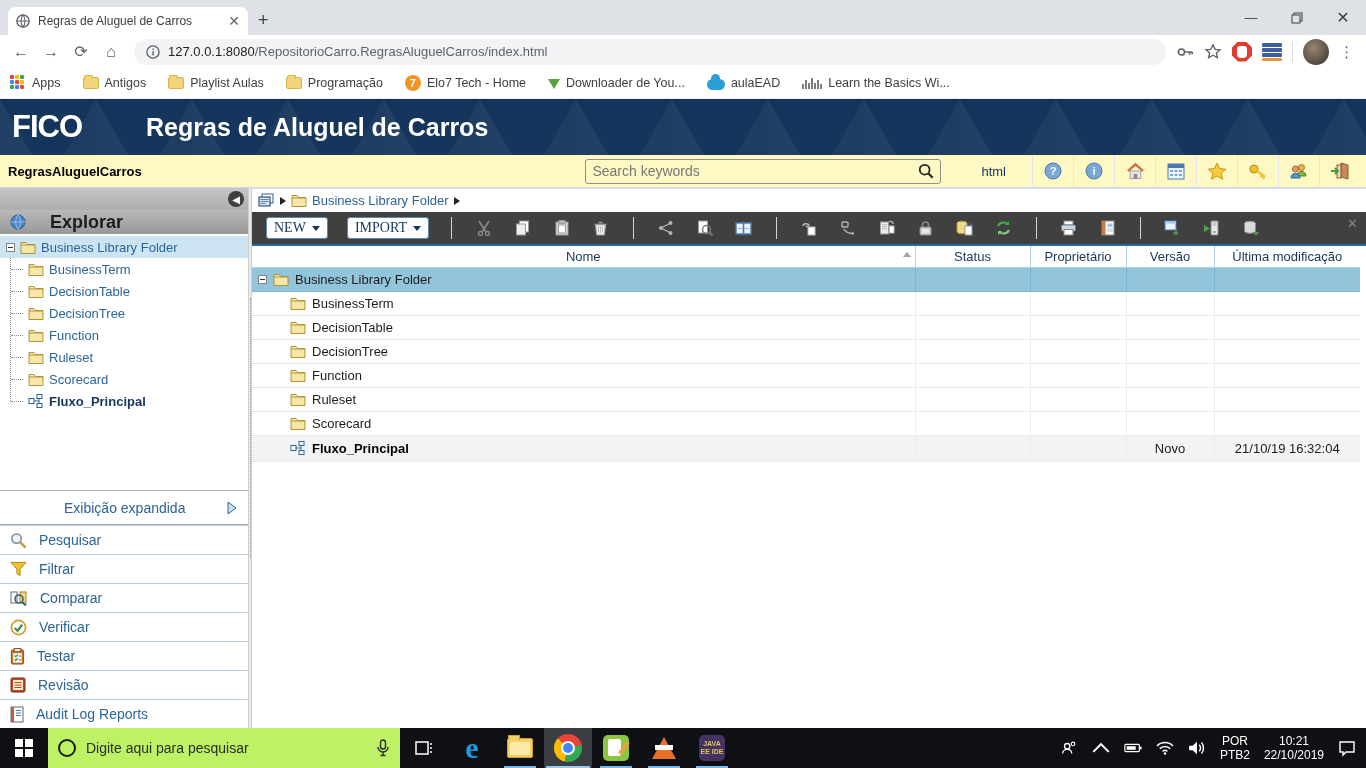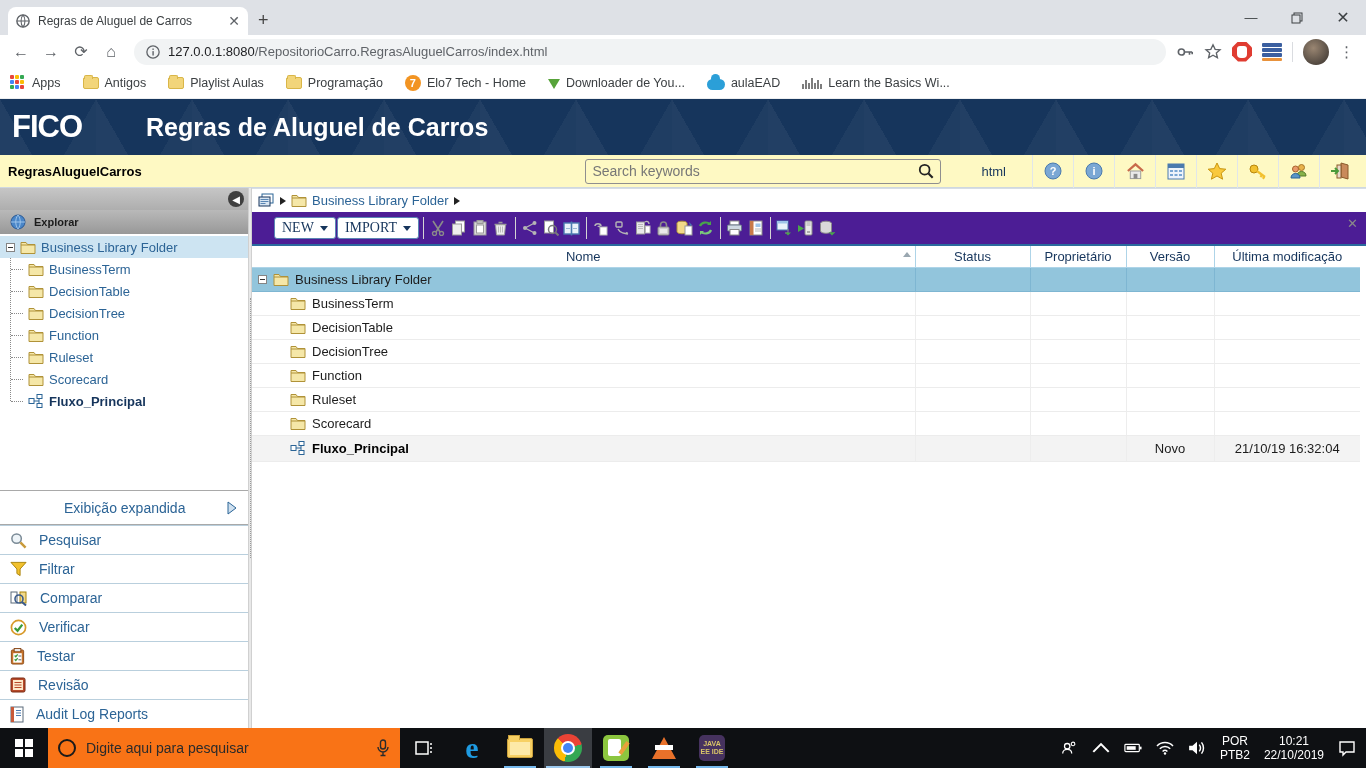--- a/index.html
+++ b/index.html
@@ -61,21 +61,21 @@
   .searchwrap input::placeholder { color:#777; }
   .adminname { font-size:13px; color:#16355c; margin:0 26px 0 40px; }
   .hicons { display:flex; height:33px; align-items:stretch; margin-right:6px; }
   .hic { width:41px; display:flex; align-items:center; justify-content:center; border-left:1px solid #e1e6ea; }
 
   
   .content { height:540px; display:flex; }
   .sidebar { width:248px; display:flex; flex-direction:column; background:#fff; }
   .collapsebar { height:22px; background:linear-gradient(#c6c6c6,#aeaeae); display:flex; align-items:center; justify-content:flex-end; padding-right:4px; }
   .backcirc { width:16px; height:16px; border-radius:50%; background:#3f3f3f; color:#fff; font-size:10px; display:flex; align-items:center; justify-content:center; }
-  .explorehdr { height:24px; background:linear-gradient(#b9b9b9,#989898); display:flex; align-items:center; gap:8px; padding-left:10px; font-size:11px; font-weight:bold; color:#1c1c1c; }
+  .explorehdr { height:24px; background:linear-gradient(#b9b9b9,#989898); display:flex; align-items:center; gap:24px; padding-left:10px; font-size:18px; font-weight:bold; color:#1c1c1c; }
   .tree { padding-top:2px; }
   .trow { height:22px; display:flex; align-items:center; gap:5px; font-size:13px; color:#2c6496; padding-left:6px; }
   .trow.sel { background:#cde4f2; }
   .tkids { position:relative; }
   .tkids::before { content:''; position:absolute; left:10px; top:0; bottom:11px; border-left:1px dotted #8a8a8a; }
   .tkids .trow { padding-left:28px; position:relative; }
   .tkids .trow::before { content:''; position:absolute; left:11px; width:12px; border-top:1px dotted #8a8a8a; }
   .expander { width:9px; height:9px; border:1px solid #848484; background:#fff; position:relative; flex:none; }
   .expander::before { content:''; position:absolute; left:1px; right:1px; top:3px; border-top:1px solid #333; }
   .flowname { font-weight:bold; color:#16355c; }
@@ -85,21 +85,21 @@
   .actions { }
   .act { height:29px; border-top:1px solid #b9cfdd; display:flex; align-items:center; gap:12px; padding-left:10px; font-size:14px; color:#2c6496; }
   .act:first-child { border-top:1px solid #b9cfdd; }
 
   .splitter { width:4px; background:#e8e8e8; border-left:1px solid #d0d0d0; border-right:1px solid #d0d0d0; position:relative; }
   .splitter::before { content:''; position:absolute; top:110px; bottom:170px; left:1px; border-left:1px dotted #9a9a9a; }
 
   .main { flex:1; display:flex; flex-direction:column; border-top:1px solid #d7dee4; }
   .breadcrumb { height:23px; display:flex; align-items:center; gap:5px; padding-left:6px; font-size:13px; color:#2c6496; }
   .crumb-arrow { width:0; height:0; border-top:4px solid transparent; border-bottom:4px solid transparent; border-left:6px solid #222; }
-  .mtoolbar { height:34px; background:#4c1d95; border-bottom:2px solid #2a6a9e; display:flex; align-items:center; gap:1px; padding-left:22px; position:relative; }
+  .mtoolbar { height:34px; background:#404040; border-bottom:2px solid #2a6a9e; display:flex; align-items:center; gap:19px; padding-left:14px; position:relative; }
   .tbbtn { height:22px; border:1px solid #5a86b4; border-radius:3px; background:#fff; color:#16355c; font-family:"Liberation Serif", serif; font-size:14px; display:flex; align-items:center; gap:6px; padding:0 7px; }
   .caret { width:0; height:0; border-left:4px solid transparent; border-right:4px solid transparent; border-top:5px solid #16355c; }
   .tdiv { width:1px; height:22px; background:#d4d4d4; margin:0 3px; }
   .ti { width:20px; height:20px; display:flex; align-items:center; justify-content:center; }
   .tbclose { position:absolute; right:8px; top:4px; color:#8a8a8a; font-size:13px; }
 
   table.grid { border-collapse:collapse; width:1108px; table-layout:fixed; font-size:13px; }
   .grid th { height:21px; font-weight:normal; color:#16355c; border-right:1px solid #aed4e8; border-bottom:1px solid #aed4e8; position:relative; background:#fff; }
   .grid th:last-child { border-right:none; }
   .sortmark { position:absolute; right:4px; top:6px; width:0; height:0; border-left:4px solid transparent; border-right:4px solid transparent; border-bottom:5px solid #9aa7b0; }
@@ -108,21 +108,21 @@
   .grid td.namecell { text-align:left; }
   .rowsel td { background:#92c5dc; border-right:1px solid #7eb6d2; border-bottom:1px solid #7eb6d2; }
   .rowflow td { background:#f3f3f3; height:26px; }
   .namewrap { display:flex; align-items:center; gap:6px; }
   .ind0 { padding-left:6px; } .ind1 { padding-left:38px; }
   .boldname { font-weight:bold; color:#000; }
 
   
   .taskbar { height:40px; background:#0e1013; display:flex; align-items:stretch; color:#fff; }
   .tbtn { width:48px; display:flex; align-items:center; justify-content:center; }
-  .winsearch { width:352px; background:#f97316; display:flex; align-items:center; gap:10px; padding:0 10px; }
+  .winsearch { width:352px; background:#bef264; display:flex; align-items:center; gap:10px; padding:0 10px; }
   .cortana-ring { width:18px; height:18px; border:2.5px solid #1a1a1a; border-radius:50%; flex:none; }
   .winsearch span { font-size:14px; color:#2b2b2b; flex:1; }
   .appcell { width:48px; display:flex; align-items:center; justify-content:center; position:relative; }
   .appcell.running::after { content:''; position:absolute; bottom:0; left:8px; right:8px; height:2px; background:#76b9ed; }
   .appcell.active { background:#3a3d42; }
   .appcell.active::after { left:2px; right:2px; background:#9cc9ee; }
   .tright { margin-left:auto; display:flex; align-items:center; gap:14px; padding-right:10px; }
   .twoline { font-size:12px; line-height:14px; text-align:center; }
   .sicon { width:18px; height:18px; display:flex; align-items:center; justify-content:center; }
 

